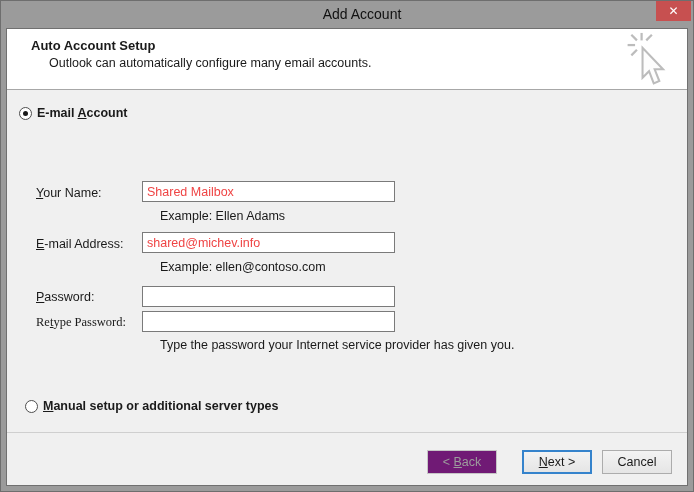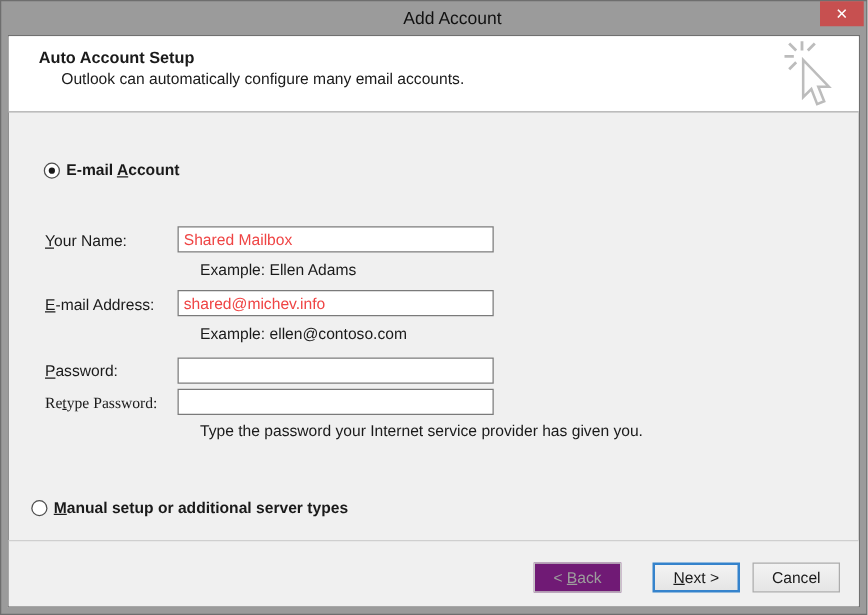--- a/index.html
+++ b/index.html
@@ -120,21 +120,21 @@
             <line x1="6" y1="14" x2="14" y2="14"></line>
             <line x1="10" y1="3" x2="16" y2="9"></line>
             <line x1="32" y1="3" x2="26" y2="9"></line>
             <line x1="10" y1="25" x2="16" y2="19"></line>
           </g>
           <path d="M22 17 L22 49 L29 42 L34 55 L40 52.5 L35 40 L44 40 Z" fill="#fdfdfd" stroke="#bcbcbc" stroke-width="2.2" stroke-linejoin="miter"></path>
         </svg>
       </div>
     </div>
 
-    <div class="radio-row" style="left:28px; top:77px;margin-top:23px;">
+    <div class="radio-row" style="left:12px; top:77px;">
       <span class="radio checked">
           <span class="dot"></span>
         </span>
       <span class="radio-label"><span>E-mail </span><span class="key">A</span><span>ccount</span></span>
     </div>
 
     <div class="field-label label-text" style="top:157px;"><span class="key">Y</span><span>our Name:</span></div>
     <input class="text-input" style="top: 152px;" type="text" value="Shared Mailbox">
     <div class="hint" style="top:180px;">Example: Ellen Adams</div>
 

